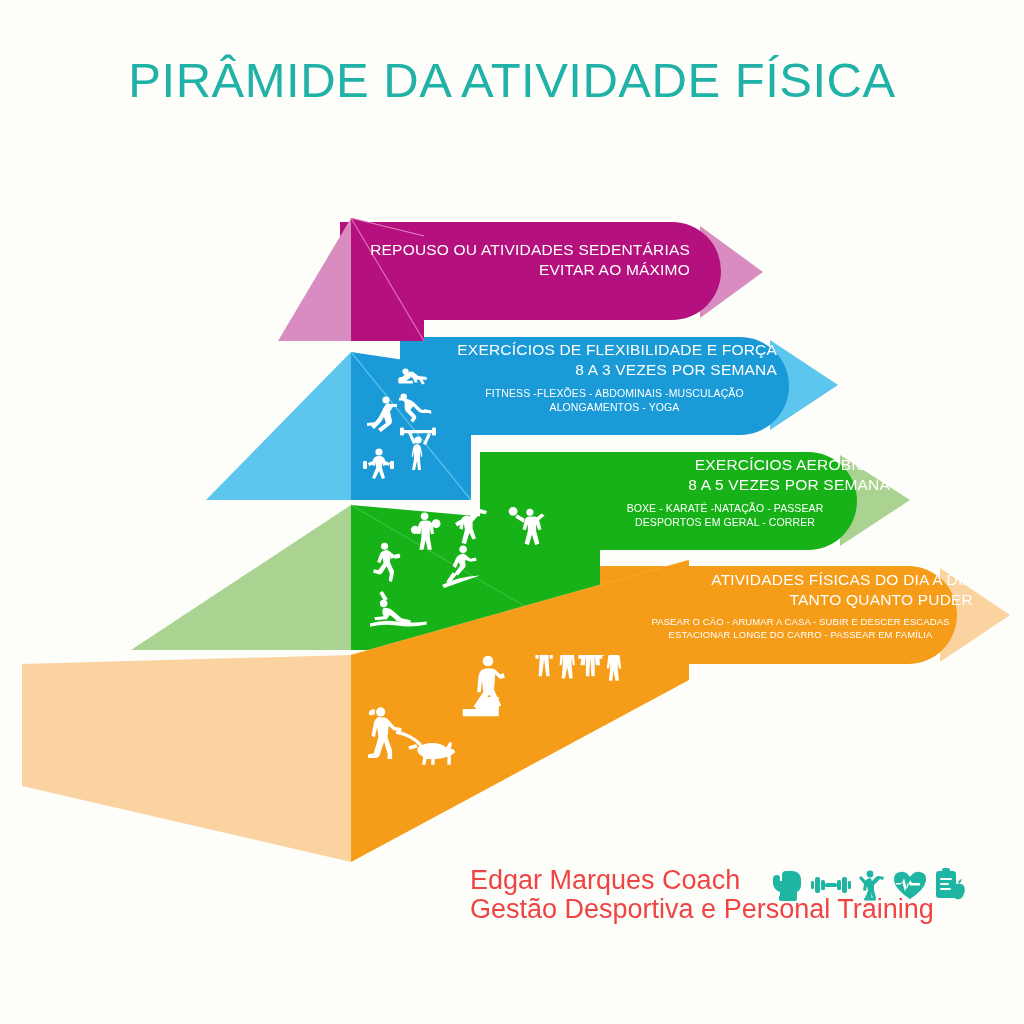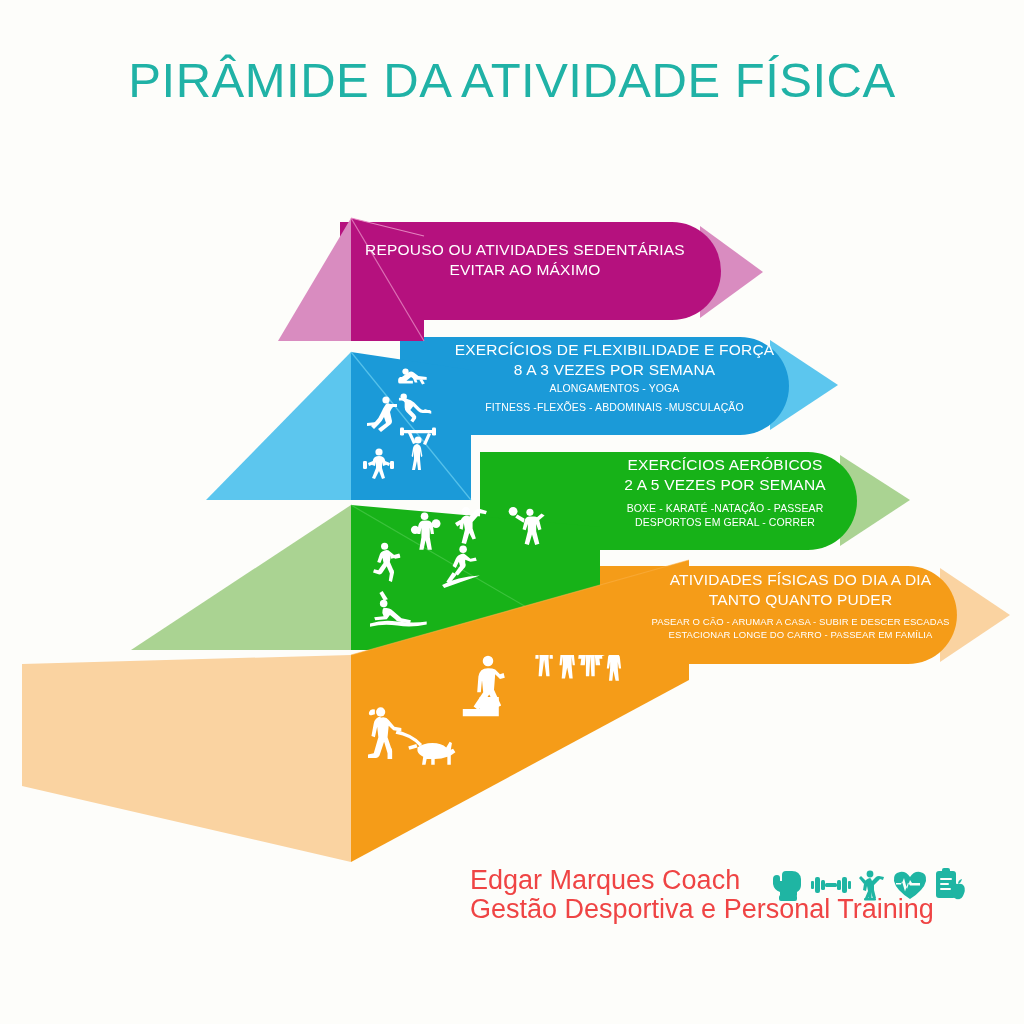--- a/index.html
+++ b/index.html
@@ -29,21 +29,21 @@
   svg.canvas{position:absolute;left:0;top:0;width:1024px;height:1024px;}
 
   
   .bannertext{
     position:absolute;
     color:#ffffff;
     text-align:center;
     line-height:1.32;
     pointer-events:none;
   }
-  .bt-main{font-size:15.5px;letter-spacing:0.2px;display:block;}
+  .bt-main{font-size:15.5px;letter-spacing:0.2px;display:block;text-align:right;}
   .bt-sub{font-size:10.5px;letter-spacing:0.1px;display:block;margin-top:5px;line-height:1.35;}
 
   
   #lvl1-text{left:360px;top:240px;width:330px;}
   #lvl1-text .bt-main{font-size:15.5px;}
   #lvl1-text .bt-main + .bt-main{}
   
   #lvl2-text{left:452px;top:340px;width:325px;}
   
   #lvl3-text{left:560px;top:455px;width:330px;}
@@ -258,27 +258,27 @@
   </svg>
 
   <div class="bannertext" id="lvl1-text">
     <span class="bt-main">REPOUSO OU ATIVIDADES SEDENTÁRIAS</span>
     <span class="bt-main">EVITAR AO MÁXIMO</span>
   </div>
 
   <div class="bannertext" id="lvl2-text">
     <span class="bt-main">EXERCÍCIOS DE FLEXIBILIDADE E FORÇA</span>
     <span class="bt-main">8 A 3 VEZES POR SEMANA</span>
+    <span class="bt-sub">FITNESS -FLEXÕES - ABDOMINAIS -MUSCULAÇÃO</span>
     <span class="bt-sub" style="margin-top:0">ALONGAMENTOS - YOGA</span>
-    <span class="bt-sub">FITNESS -FLEXÕES - ABDOMINAIS -MUSCULAÇÃO</span>
   </div>
 
   <div class="bannertext" id="lvl3-text">
     <span class="bt-main">EXERCÍCIOS AERÓBICOS</span>
-    <span class="bt-main">2 A 5 VEZES POR SEMANA</span>
+    <span class="bt-main">8 A 5 VEZES POR SEMANA</span>
     <span class="bt-sub">BOXE - KARATÉ -NATAÇÃO - PASSEAR</span>
     <span class="bt-sub" style="margin-top:0">DESPORTOS EM GERAL - CORRER</span>
   </div>
 
   <div class="bannertext" id="lvl4-text">
     <span class="bt-main">ATIVIDADES FÍSICAS DO DIA A DIA</span>
     <span class="bt-main">TANTO QUANTO PUDER</span>
     <span class="bt-sub">PASEAR O CÃO - ARUMAR A CASA - SUBIR E DESCER ESCADAS</span>
     <span class="bt-sub" style="margin-top:0">ESTACIONAR LONGE DO CARRO - PASSEAR EM FAMÍLIA</span>
   </div>

